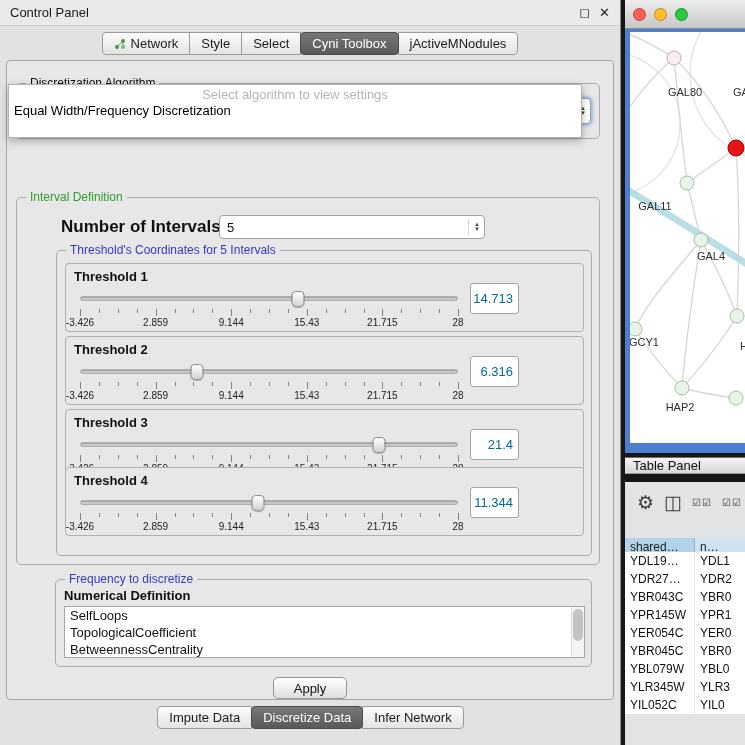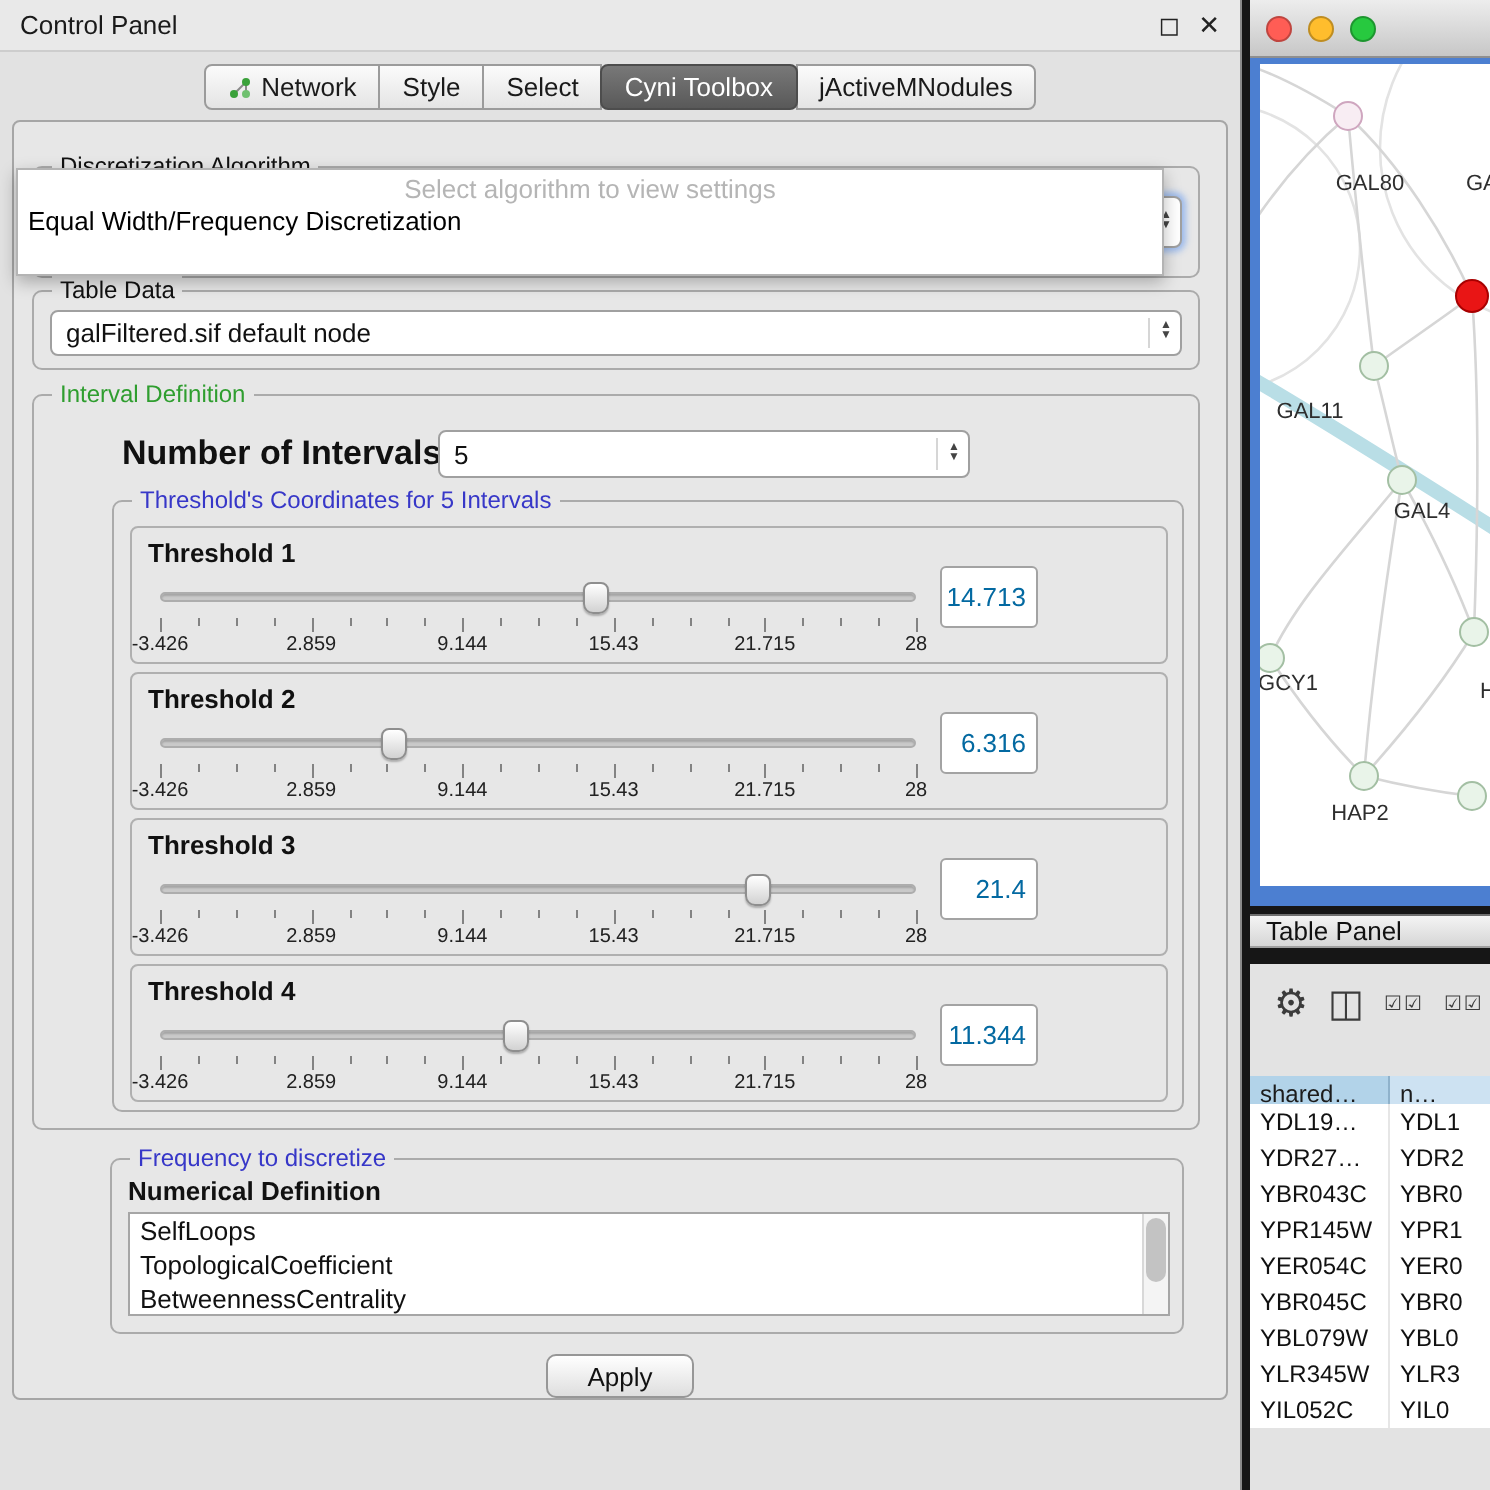--- a/index.html
+++ b/index.html
@@ -127,30 +127,20 @@
       <span class="gtitle">Discretization Algorithm</span>
       <div class="combo focus-ring" style="left:8px;top:14px;width:566px;height:26px;">
         <span class="combo-text"></span>
         <span class="stepper">
           <span>▲</span>
             <span>▼</span>
         </span>
       </div>
     </div>
 
-    <div class="group" style="left:9px;top:84px;width:584px;height:40px;">
-      <span class="gtitle">Table Data</span>
-      <div class="combo" style="left:8px;top:9px;width:566px;height:23px;">
-        <span class="combo-text">galFiltered.sif default node</span>
-        <span class="stepper">
-          <span>▲</span>
-            <span>▼</span>
-        </span>
-      </div>
-    </div>
 
     <div class="group" style="left:9px;top:136px;width:584px;height:368px;">
       <span class="gtitle green">Interval Definition</span>
       <span style="position:absolute;left:44px;top:19px;font-weight:bold;font-size:17px;">Number of Intervals</span>
       <div class="combo" style="left:202px;top:17px;width:266px;height:24px;">
         <span class="combo-text">5</span>
         <span class="stepper">
           <span>▲</span>
             <span>▼</span>
         </span>
@@ -272,21 +262,21 @@
               <span class="slabel" style="left: 0%;">-3.426</span>
               <span class="slabel" style="left: 20%;">2.859</span>
               <span class="slabel" style="left: 40%;">9.144</span>
               <span class="slabel" style="left: 60%;">15.43</span>
               <span class="slabel" style="left: 80%;">21.715</span>
               <span class="slabel" style="left: 100%;">28</span>
             </div>
           <input class="tvalue" value="21.4" style="">
         </div>
 
-        <div class="tbox" style="top:231px;">
+        <div class="tbox" style="top:216px;">
           <div class="tlabel">Threshold 4</div>
           <div class="slider">
             <div class="track"></div>
             <div class="thumb" style="left: 46.9993%;"></div>
           </div>
           <div class="tickrow">
               <i class="major" style="left: 0%;"></i>
               <i style="left: 5%;"></i>
               <i style="left: 10%;"></i>
               <i style="left: 15%;"></i>
@@ -335,20 +325,31 @@
     </div>
 
     <button class="apply-btn">Apply</button>
   </div>
 
   <div class="overlay">
     <div class="ov-placeholder">Select algorithm to view settings</div>
     <div class="ov-option">Equal Width/Frequency Discretization</div>
   </div>
 
+  <div class="bottom-tabrow">
+    <div class="tab first">
+        <span>Impute Data</span>
+      </div>
+    <div class="tab selected">
+        <span>Discretize Data</span>
+      </div>
+    <div class="tab last">
+        <span>Infer Network</span>
+      </div>
+  </div>
 </div>
 
 <div class="right-side">
   <div class="net-window">
     <div class="net-titlebar">
       <span class="light red"></span>
       <span class="light yellow"></span>
       <span class="light green"></span>
     </div>
     <div class="net-frame">

